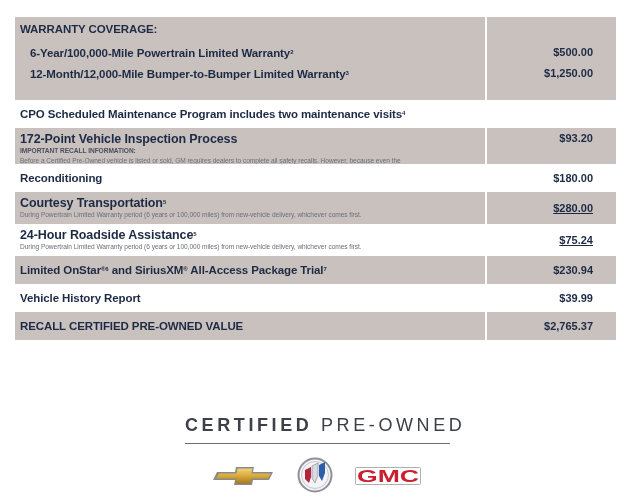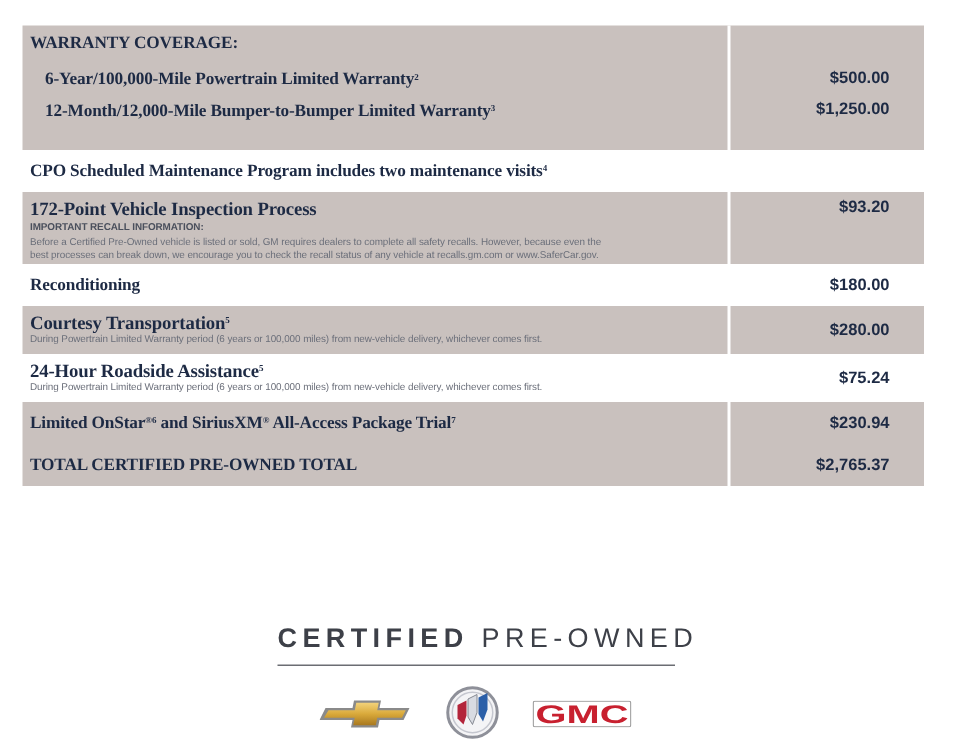--- a/index.html
+++ b/index.html
@@ -5,44 +5,44 @@
   html, body { margin:0; padding:0; background:#ffffff; }
   body { width:640px; height:501px; position:relative; overflow:hidden;
          font-family:"Liberation Sans", sans-serif; color:#1d2a44; }
   .table { position:absolute; left:15px; top:17px; width:601px; }
   .row { display:flex; position:relative; }
   .row.gray { background:#c9c1be; }
   .row.white { background:#ffffff; }
   .cell-l { width:470px; box-sizing:border-box; padding-left:5px; }
   .cell-r { flex:1; box-sizing:border-box; border-left:2px solid #ffffff; text-align:right; padding-right:23px; }
   .row.white .cell-r { border-left:2px solid #ffffff; }
-  .title { font-weight:bold; font-size:11.5px; color:#1d2a44; letter-spacing:-0.1px;font-family:Liberation Serif, serif; }
+  .title { font-weight:bold; font-size:11.5px; color:#1d2a44; letter-spacing:-0.1px; }
   .title.big { font-size:12.5px; }
   .sub { font-size:6.6px; color:#6b6f7a; line-height:9.5px; letter-spacing:-0.05px; }
   .sub.hd { font-weight:bold; color:#4a4f5c; }
   .price { font-weight:bold; font-size:11px; color:#1d2a44; }
   sup { font-size:6px; vertical-align:top; position:relative; top:-1px; }
 
   .warranty { height:83px; }
   .warranty .cell-l { padding-top:6px; }
   .warranty .line { height:21px; line-height:21px; }
   .warranty .line.hdr { height:12px; line-height:12px; margin-bottom:8px; }
   .warranty .ind { padding-left:10px; }
   .warranty .cell-r { padding-top:25px; }
   .warranty .cell-r .p { height:21px; line-height:21px; }
 
   .r-std { height:28px; }
   .r-std .cell-l, .r-std .cell-r { line-height:28px; }
-  .r-insp { height:48px; }
+  .r-insp { height:36px; }
   .r-insp .cell-l { padding-top:4px; }
   .r-insp .cell-r { padding-top:4px; }
   .r-two { height:32px; }
   .r-two .cell-l { padding-top:4px; }
   .r-two .cell-l .title { line-height:14px; }
-  .r-two .cell-r { line-height:32px; }
+  .r-two .cell-r { line-height:32px;text-decoration:underline; }
 
   .brand { position:absolute; left:185px; top:415px; width:265px; text-align:center; }
   .brand-text { font-size:18px; letter-spacing:3.6px; color:#3d4048; white-space:nowrap; }
   .brand-text b { font-weight:bold; }
   .brand-line { margin-top:7px; height:1px; background:#6b6d73; width:265px; }
   .logos { position:absolute; top:455px; left:205px; width:230px; height:40px; }
 </style>
 </head>
 <body>
 
@@ -93,23 +93,27 @@
       <div class="sub">During Powertrain Limited Warranty period (6 years or 100,000 miles) from new-vehicle delivery, whichever comes first.</div>
     </div>
     <div class="cell-r price">$75.24</div>
   </div>
 
   <div class="row gray r-std">
     <div class="cell-l title"><span>Limited OnStar</span><sup>®6</sup><span> and SiriusXM</span><sup>®</sup><span> All-Access Package Trial</span><sup>7</sup></div>
     <div class="cell-r price">$230.94</div>
   </div>
 
+  <div class="row white r-std">
+    <div class="cell-l title">Vehicle History Report</div>
+    <div class="cell-r price">$39.99</div>
+  </div>
 
   <div class="row gray r-std">
-    <div class="cell-l title">TOTAL CERTIFIED PRE-OWNED TOTAL</div>
+    <div class="cell-l title">RECALL CERTIFIED PRE-OWNED VALUE</div>
     <div class="cell-r price">$2,765.37</div>
   </div>
 </div>
 
 <div class="brand">
   <div class="brand-text"><b>CERTIFIED</b><span> PRE-OWNED</span></div>
   <div class="brand-line"></div>
 </div>
 
 <div class="logos">

